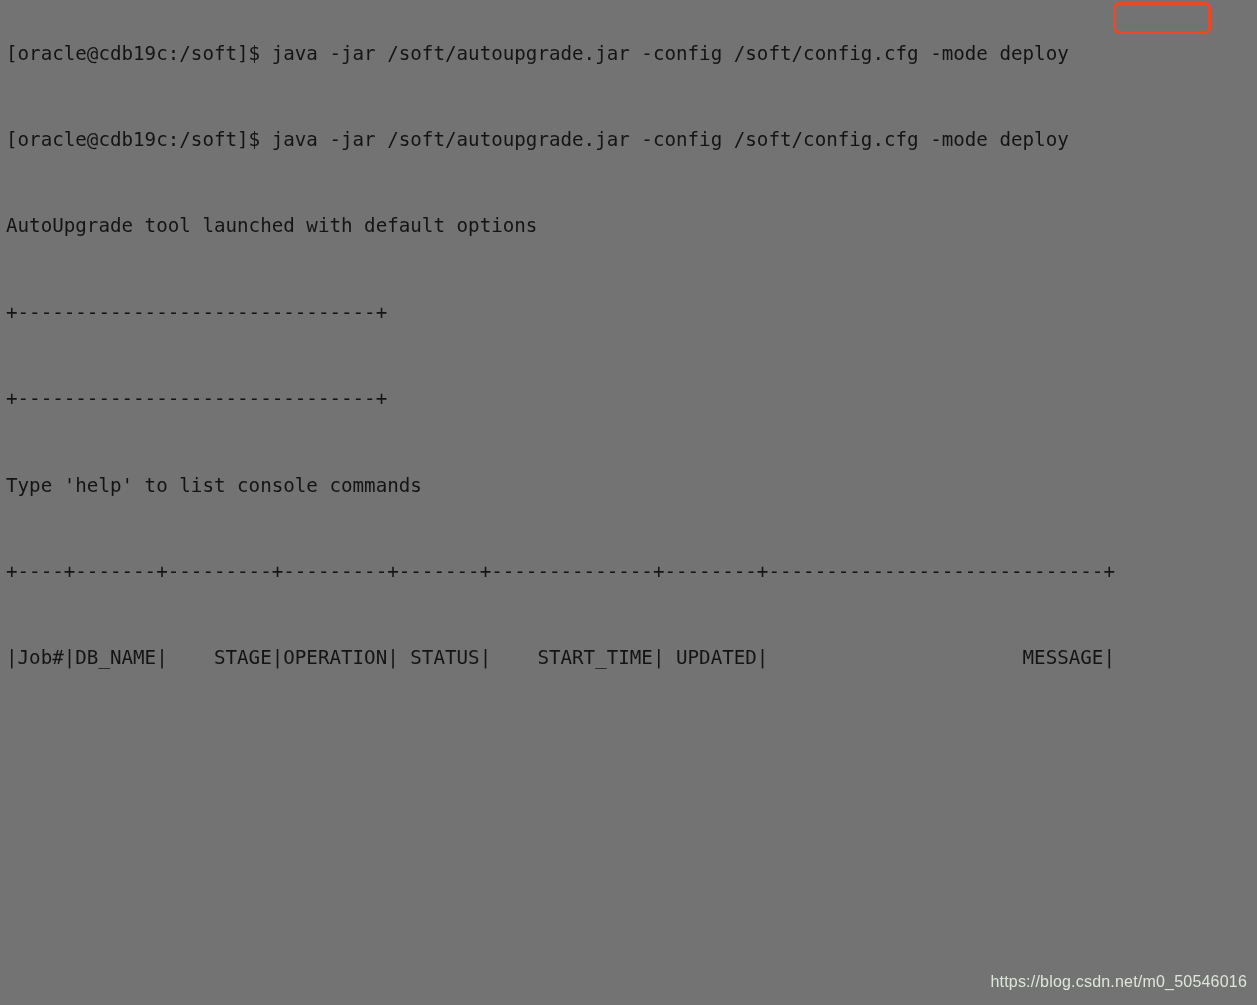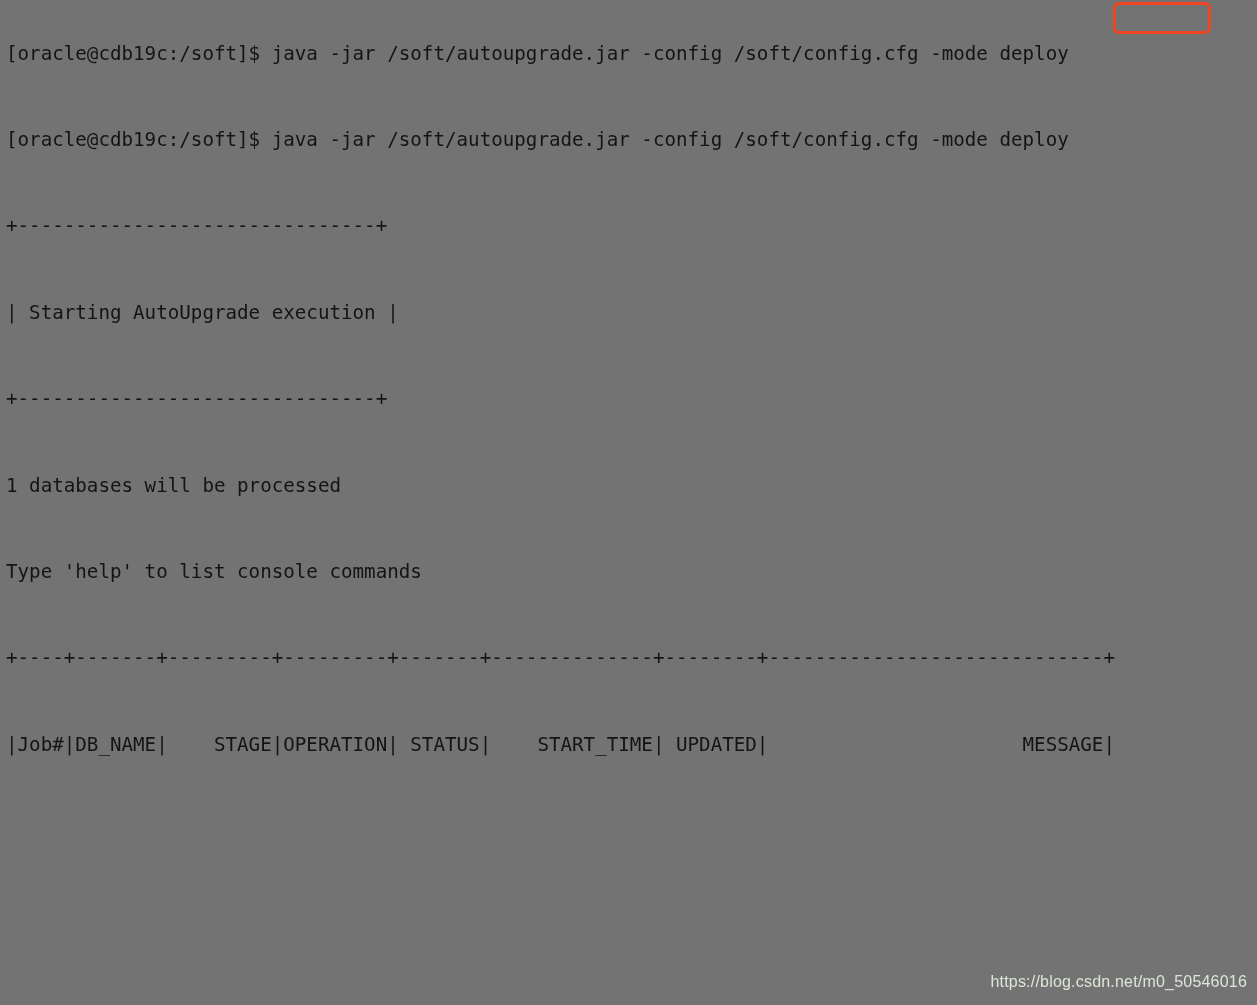--- a/index.html
+++ b/index.html
@@ -57,24 +57,23 @@
   }
 </style>
 </head>
 <body>
 
 <div id="terminal">
 
   <div id="screen">
     <div class="line">[oracle@cdb19c:/soft]$ java -jar /soft/autoupgrade.jar -config /soft/config.cfg -mode deploy</div>
     <div class="line">[oracle@cdb19c:/soft]$ java -jar /soft/autoupgrade.jar -config /soft/config.cfg -mode deploy</div>
+    <div class="line">AutoUpgrade tool launched with default options</div>
     <div class="line">+-------------------------------+</div>
-    <div class="line">| Starting AutoUpgrade execution |</div>
     <div class="line">+-------------------------------+</div>
-    <div class="line">1 databases will be processed</div>
     <div class="line">Type 'help' to list console commands</div>
     <div class="line">+----+-------+---------+---------+-------+--------------+--------+-----------------------------+</div>
     <div class="line">|Job#|DB_NAME|    STAGE|OPERATION| STATUS|    START_TIME| UPDATED|                      MESSAGE|</div>
     
     
     
     
     
     
     

